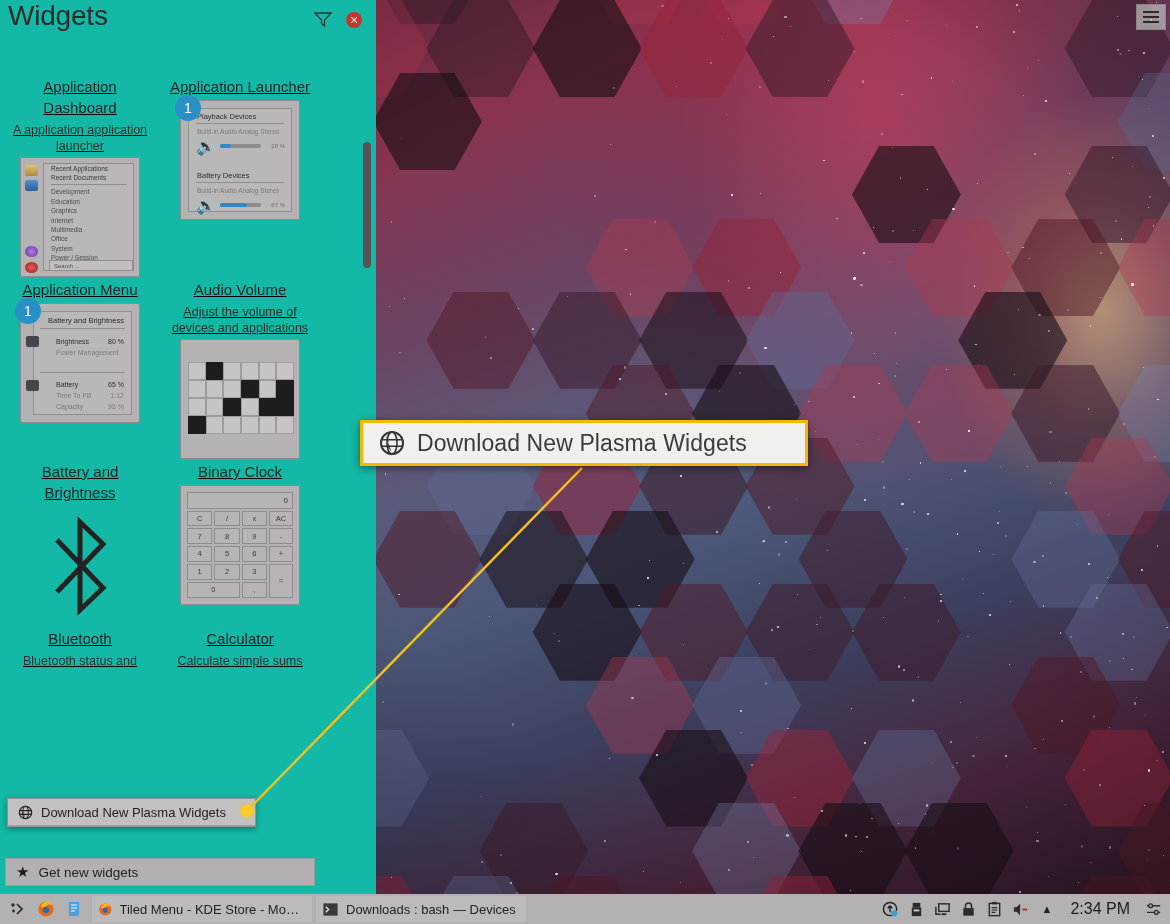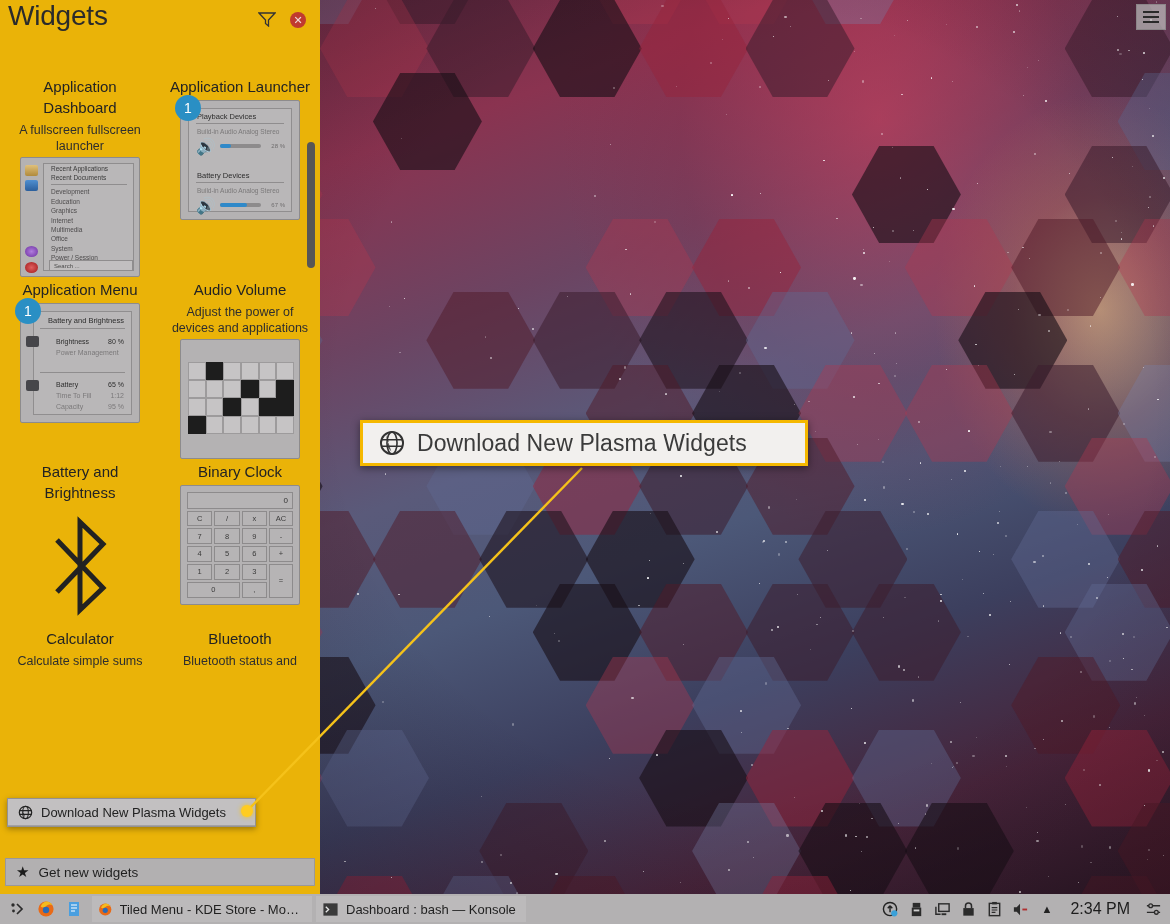--- a/index.html
+++ b/index.html
@@ -35,22 +35,22 @@
   #hamburger {
     position: absolute; right: 4px; top: 4px; width: 30px; height: 26px;
     background: rgba(190,190,190,0.72);
     display: flex; flex-direction: column; justify-content: center; align-items: center; gap: 3px;
     border: 1px solid rgba(120,120,120,0.5);
   }
   #hamburger span { display: block; width: 16px; height: 2px; background: #2a2a2a; }
 
   
   #panel {
-    position: absolute; left: 0; top: 0; width: 320px; height: 894px;
-    background: #eab308;
+    position: absolute; left: 0; top: 0; width: 376px; height: 894px;
+    background: #14b8a6;
     overflow: hidden;
   }
   #panel-header { position: relative; height: 38px; }
   #panel-title {
     position: absolute; left: 8px; top: 0px;
     font-size: 28px; color: #2b2b2b; font-weight: 400; letter-spacing: -0.2px;
   }
   #filter-icon { position: absolute; right: 44px; top: 11px; width: 18px; height: 16px; }
   #close-icon {
     position: absolute; right: 14px; top: 12px; width: 16px; height: 16px;
@@ -66,21 +66,21 @@
     font-family: "Liberation Sans", sans-serif;
   }
   #search-input::placeholder { color: #6d6a6b; }
 
   #grid-scroll {
     position: absolute; left: 0; top: 76px; width: 320px; height: 730px;
     overflow: hidden;
   }
   #grid {
     display: grid; grid-template-columns: 160px 160px;
-    column-gap: 0; row-gap: 0;
+    column-gap: 0; row-gap: 0; text-decoration: underline;
   }
   .cell { width: 160px; position: relative; }
   .cell.layout-tb { display: flex; flex-direction: column; align-items: center; }
   .w-name {
     font-size: 15px; color: #232323; text-align: center; line-height: 21px;
     width: 150px; margin: 0 auto;
   }
   .w-desc {
     font-size: 12.5px; color: #2e2e2e; text-align: center; line-height: 16px;
     width: 152px; margin: 4px auto 0;
@@ -593,21 +593,21 @@
       <div id="close-icon">
         <span>✕</span>
       </div>
     </div>
 
 
     <div id="grid-scroll">
       <div id="grid">
           <div class="cell layout-tb">
             <div class="w-name">Application Dashboard</div>
-            <div class="w-desc">A fullscreen fullscreen launcher</div>
+            <div class="w-desc">A application application launcher</div>
             <div class="thumb-slot">
               <div class="thumb">
                 <div class="am-box">
                   <div class="am-line">Recent Applications</div>
                   <div class="am-line">Recent Documents</div>
                   <div class="am-sep"></div>
                   <div class="am-line dim">Development</div>
                   <div class="am-line dim">Education</div>
                   <div class="am-line dim">Graphics</div>
                   <div class="am-line dim">Internet</div>
@@ -688,21 +688,21 @@
                   </div>
                 </div>
                 <div class="bb-ico" style="top: 32px;"></div>
                 <div class="bb-ico" style="top: 76px;"></div>
                 <div class="badge">1</div>
               </div>
             </div>
           </div>
           <div class="cell layout-tb">
             <div class="w-name">Audio Volume</div>
-            <div class="w-desc">Adjust the power of devices and applications</div>
+            <div class="w-desc">Adjust the volume of devices and applications</div>
             <div class="thumb-slot">
               <div class="thumb">
                 <div class="bc-grid">
                   <div class="bc-cell"></div>
                   <div class="bc-cell on"></div>
                   <div class="bc-cell"></div>
                   <div class="bc-cell"></div>
                   <div class="bc-cell"></div>
                   <div class="bc-cell"></div>
                   <div class="bc-cell"></div>
@@ -765,27 +765,27 @@
                       <div class="kb">-</div>
                       <div class="kb">+</div>
                       <div class="kb tall">=</div>
                     </div>
                   </div>
                 </div>
               </div>
             </div>
           </div>
           <div class="cell layout-tb">
-            <div class="w-name">Calculator</div>
-            <div class="w-desc">Calculate simple sums</div>
+            <div class="w-name">Bluetooth</div>
+            <div class="w-desc">Bluetooth status and</div>
             <div class="thumb-slot"></div>
           </div>
           <div class="cell layout-tb">
-            <div class="w-name">Bluetooth</div>
-            <div class="w-desc">Bluetooth status and</div>
+            <div class="w-name">Calculator</div>
+            <div class="w-desc">Calculate simple sums</div>
             <div class="thumb-slot"></div>
           </div>
         </div>
     </div>
 
     <div id="sb-track"></div>
     <div id="sb-thumb"></div>
 
     <div id="ctx-menu">
       <div class="ctx-item hl">
@@ -852,21 +852,21 @@
         <circle cx="9" cy="10" r="3.2" fill="#2b6bb5"></circle>
       </svg>
       <span class="tb-text">Tiled Menu - KDE Store - Mozilla Fi...</span>
     </div>
 
     <div class="tb-task">
       <svg width="17" height="17" viewBox="0 0 18 18">
         <rect x="1.5" y="2.5" width="15" height="13" fill="#3a3a3a"></rect>
         <path d="M4 6l3 3-3 3" fill="none" stroke="#e8e8e8" stroke-width="1.4"></path>
       </svg>
-      <span class="tb-text">Dashboard : bash — Konsole</span>
+      <span class="tb-text">Downloads : bash — Devices</span>
     </div>
 
     <div id="tb-spacer"></div>
 
     <div id="tb-tray">
       <div class="tray-ico">
         <svg width="17" height="17" viewBox="0 0 18 18">
           <circle cx="8.5" cy="8.5" r="7" fill="none" stroke="#222" stroke-width="1.5"></circle>
           <path d="M8.5 12V5M8.5 5l-2.4 2.6M8.5 5l2.4 2.6" stroke="#222" stroke-width="1.5" fill="none"></path>
           <circle cx="13" cy="13" r="3.3" fill="#3aa0d8"></circle>

